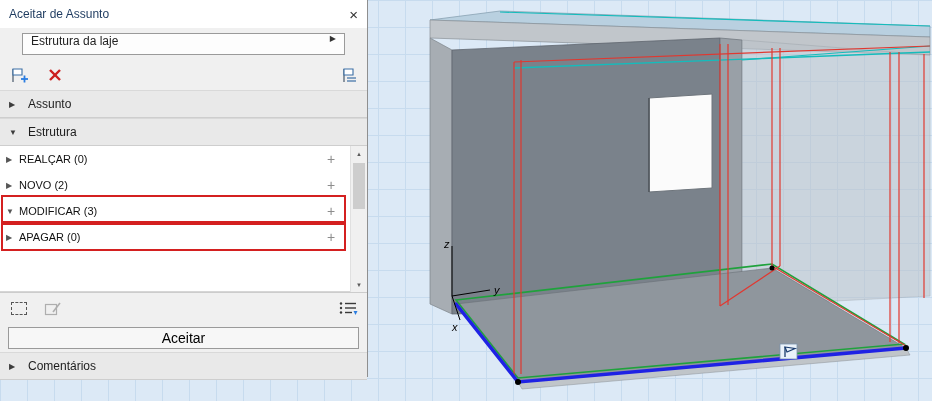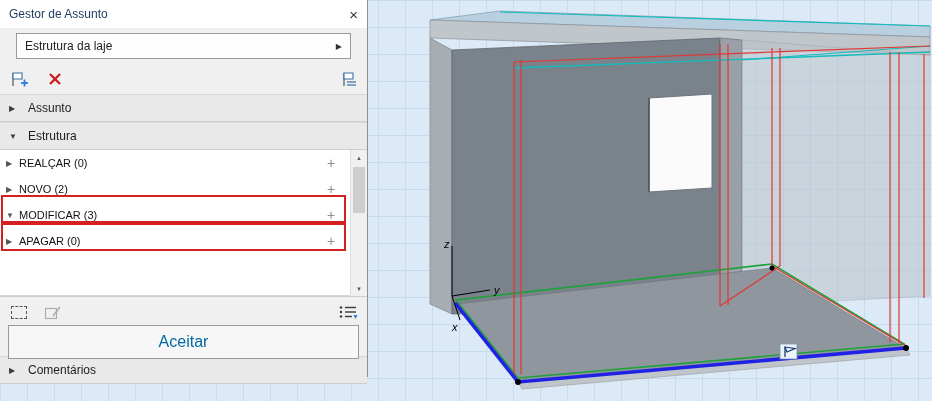--- a/index.html
+++ b/index.html
@@ -15,22 +15,22 @@
   
   .panel {
     position: absolute; left: 0; top: 0; width: 368px; height: 377px;
     background: #f0f0f0; border: 1px solid #8f8f8f; border-top: none; border-left: none;
     font-size: 12px; color: #222;
   }
   .titlebar { height: 28px; background: #ffffff; display: flex; align-items: center; padding: 0 9px; }
   .titlebar .title { color: #1d3a5f; font-size: 12px; }
   .close-btn { margin-left: auto; font-size: 15px; color: #333; line-height: 1; cursor: default; }
   .dropdown {
-    margin: 5px 16px; height: 22px; background: #fdfdfd; border: 1px solid #9a9a9a;
-    display: flex; align-items: center; padding: 12px 8px; font-size: 12px;
+    margin: 5px 22px; height: 22px; background: #fdfdfd; border: 1px solid #9a9a9a;
+    display: flex; align-items: flex-start; padding: 0 8px; font-size: 12px;
   }
   .dd-arrow { margin-left: auto; font-size: 8px; color: #333; }
   .toolbar { height: 30px; display: flex; align-items: center; padding: 0 8px; gap: 14px; }
   .tb-right { margin-left: auto; }
   .icon-btn { display: inline-flex; align-items: center; justify-content: center; width: 22px; height: 20px; }
   .secbar {
     height: 28px; background: #e9e9e9; border-top: 1px solid #d9d9d9; border-bottom: 1px solid #cecece;
     display: flex; align-items: center; padding: 0 9px; gap: 9px; font-size: 12px; color: #1c1c1c;
   }
   .arr { font-size: 8px; color: #3c3c3c; width: 10px; display: inline-block; }
@@ -50,22 +50,22 @@
   .sb-btn { position: absolute; left: 0; width: 16px; height: 15px; display: flex; align-items: center; justify-content: center; font-size: 6px; color: #5a5a5a; }
   .sb-up { top: 0; } .sb-down { bottom: 0; }
   .sb-thumb { position: absolute; left: 2px; top: 17px; width: 12px; height: 46px; background: #cdcdcd; }
   .redbox { position: absolute; left: 1px; width: 345px; border: 2px solid #d42020; pointer-events: none; }
   .redbox1 { top: 195px; height: 30px; }
   .redbox2 { top: 221px; height: 30px; }
   .btoolbar { height: 32px; background: #f0f0f0; border-top: 1px solid #cccccc; display: flex; align-items: center; padding: 0 8px; gap: 12px; }
   .marquee { width: 16px; height: 13px; border: 1px dashed #555; }
   .accept-row { height: 28px; display: flex; align-items: center; padding: 0 8px; }
   .accept-btn {
-    flex: 1; height: 34px; background: #f7f7f7; border: 1px solid #9a9a9a;
-    font-size: 16px; color: #0369a1; display: flex; align-items: center; justify-content: center;
+    flex: 1; height: 22px; background: #f7f7f7; border: 1px solid #9a9a9a;
+    font-size: 14px; color: #000000; display: flex; align-items: center; justify-content: center;
     font-family: "Liberation Sans", sans-serif;
   }
   .viewport3d { position: absolute; left: 368px; top: 0; width: 564px; height: 401px; }
 </style>
 </head>
 <body>
 
 <div class="screen">
 
   <div class="viewport3d">
@@ -130,21 +130,21 @@
         <rect x="412" y="344" width="17" height="15" fill="#eaf2fa" stroke="#7a93ad" stroke-width="0.8"></rect>
         <line x1="417" y1="357" x2="417" y2="347" stroke="#1a3c6e" stroke-width="1.3"></line>
         <polygon points="417,347 427,348.5 419,352" fill="none" stroke="#1a3c6e" stroke-width="1.2"></polygon>
       </g>
     </svg>
   </div>
 
   <div class="panel">
 
     <div class="titlebar">
-      <span class="title">Gestor de Assunto</span>
+      <span class="title">Aceitar de Assunto</span>
       <span class="close-btn">×</span>
     </div>
 
     <div class="dropdown">
       <span>Estrutura da laje</span>
       <span class="dd-arrow">▶</span>
     </div>
 
     <div class="toolbar">
       <span class="icon-btn">

